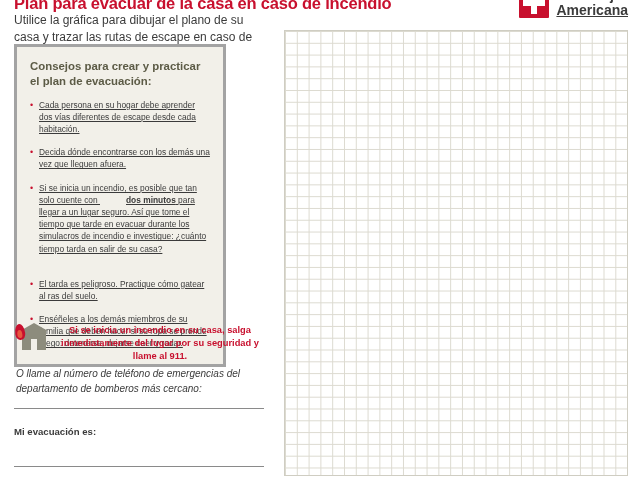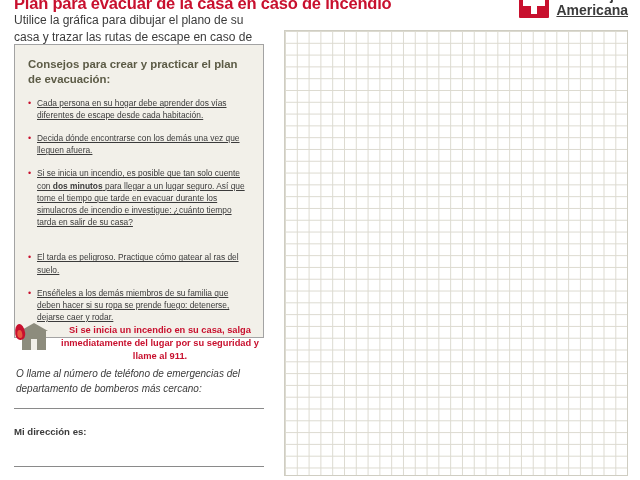--- a/index.html
+++ b/index.html
@@ -77,23 +77,23 @@
     line-height: 1.05;
   }
   .logo-text .l1 { display: block; }
   .logo-text .l2 { display: block; text-decoration: underline; }
 
   
   .tips-panel {
     position: absolute;
     left: 14px;
     top: 44px;
-    width: 250px;
+    width: 212px;
     background: #f2f0e9;
-    border: 1px solid #a3a3a3;
+    border: 3px solid #a3a3a3;
     box-sizing: border-box;
     padding: 12px 13px 14px 13px;
   }
   .tips-heading {
     font-size: 11.4px;
     font-weight: bold;
     color: #5c5b46;
     line-height: 1.3;
     margin: 0 0 10px 0;
   }
@@ -109,21 +109,21 @@
     font-size: 9px;
     line-height: 1.45;
   }
   .tip-text {
     flex: 1 1 auto;
     font-size: 8.4px;
     line-height: 1.45;
     color: #3b3b3b;
     text-decoration: underline;
   }
-  .tip-text b { font-weight: bold; }
+  .tip-text b { font-weight: bold; margin-left: 26px; }
   .tip-spacer { height: 12px; }
 
   
   .callout {
     position: absolute;
     left: 14px;
     top: 322px;
     width: 250px;
     display: flex;
     gap: 8px;
@@ -284,16 +284,16 @@
 <div class="callout">
   <div class="callout-icon">
     <div class="house"></div>
     <div class="flame"></div>
   </div>
   <div class="callout-text">Si se inicia un incendio en su casa, salga inmediatamente del lugar por su seguridad y llame al 911.</div>
 </div>
 
 <div class="sub-note">O llame al número de teléfono de emergencias del departamento de bomberos más cercano:</div>
 <div class="rule rule-1"></div>
-<div class="address-label">Mi dirección es:</div>
+<div class="address-label">Mi evacuación es:</div>
 <div class="rule rule-2"></div>
 
 <div class="grid-area"></div>
 
 </body></html>

